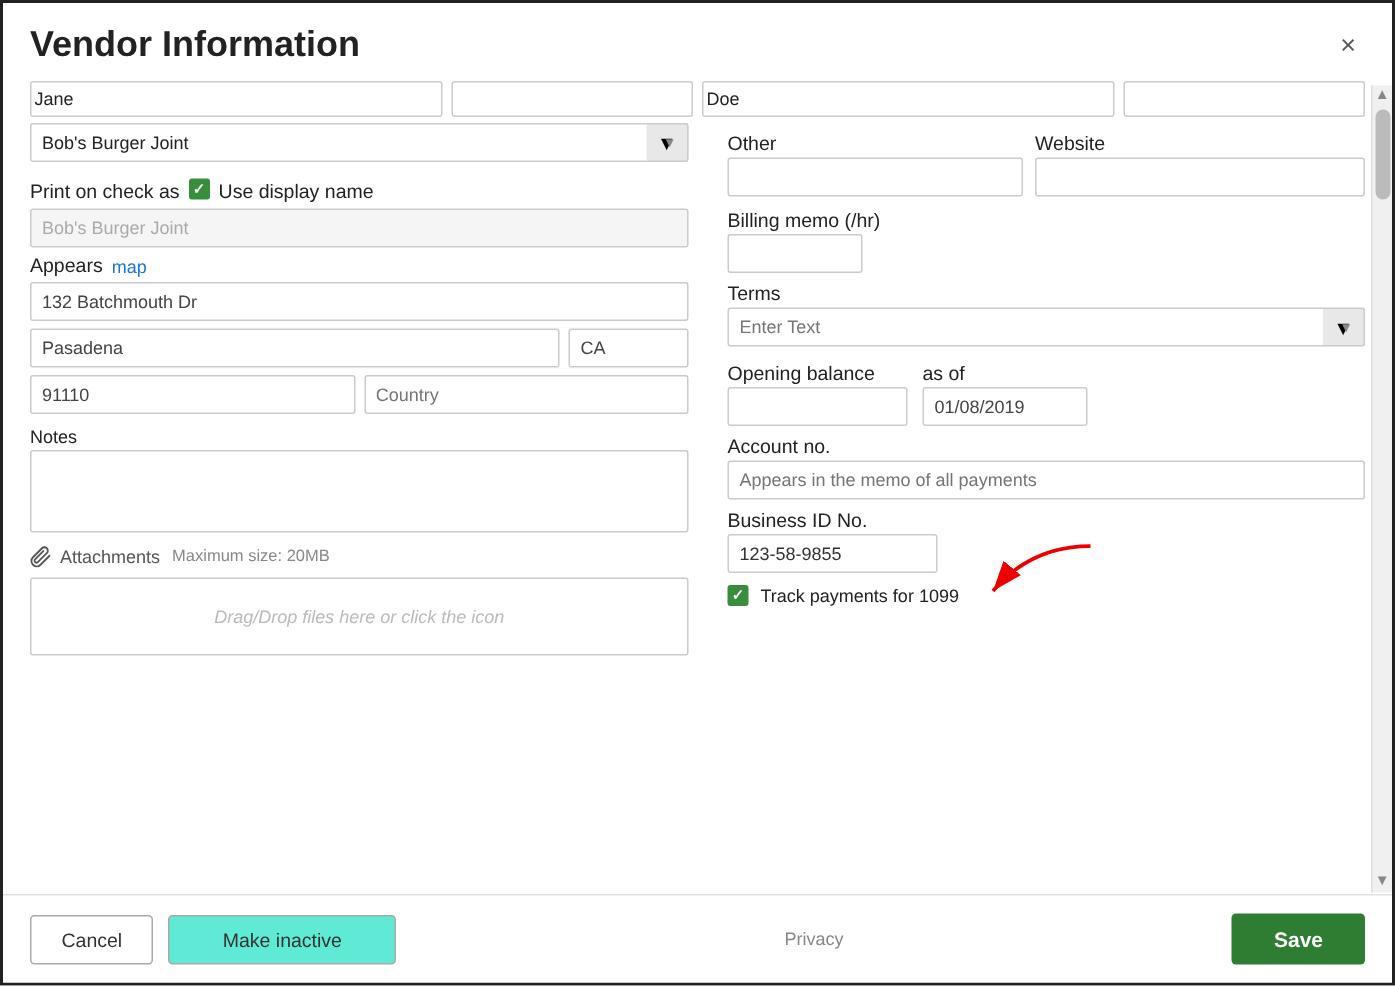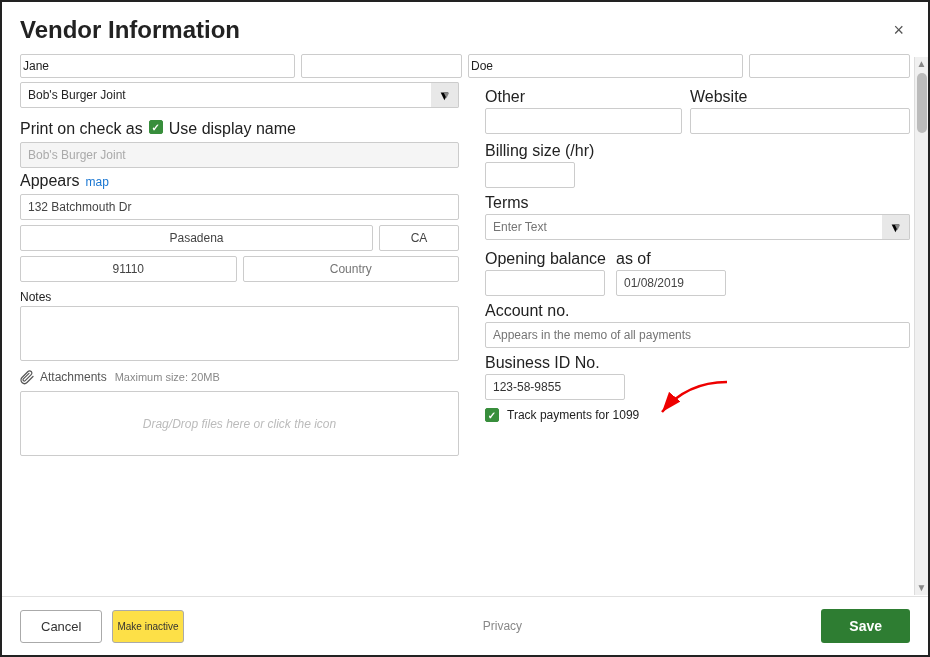--- a/index.html
+++ b/index.html
@@ -98,21 +98,21 @@
     }
     .label-required {
       color: #e00;
       font-weight: bold;
       font-size: 12px;
       margin-bottom: 2px;
       margin-top: 4px;
     }
     .label-required span { color: #222; font-weight: normal; }
     .label {
-      font-size: 16px;
+      font-size: 13px;
       color: #222;
       margin-bottom: 2px;
       margin-top: 6px;
     }
     .input-field {
       width: 100%;
       border: 1px solid #ccc;
       padding: 5px 7px;
       font-size: 12px;
       color: #444;
@@ -202,21 +202,20 @@
       text-decoration: none;
       font-size: 12px;
       cursor: pointer;
     }
     .two-col-row {
       display: flex;
       gap: 6px;
     }
     .two-col-row .input-field {
       flex: 1;
-      text-align: center;
     }
     .two-col-row .input-field.short { flex: 0 0 80px; }
     .notes-label { margin-top: 8px; font-size: 12px; color: #222; }
     .notes-textarea {
       width: 100%;
       height: 55px;
       border: 1px solid #ccc;
       padding: 5px 7px;
       font-size: 12px;
       color: #444;
@@ -238,21 +237,21 @@
       font-size: 12px;
       color: #555;
     }
     .max-size-text {
       font-size: 11px;
       color: #888;
     }
     .drop-zone {
       border: 1px solid #ccc;
       border-radius: 2px;
-      height: 65px;
+      height: 52px;
       display: flex;
       align-items: center;
       justify-content: center;
       color: #bbb;
       font-size: 12px;
       font-style: italic;
       margin-top: 2px;
     }
     .opening-balance-row {
       display: flex;
@@ -300,23 +299,23 @@
       border: 1px solid #aaa;
       background: #fff;
       padding: 8px 20px;
       font-size: 13px;
       cursor: pointer;
       border-radius: 3px;
       color: #333;
     }
     .btn-inactive {
       border: 1px solid #aaa;
-      background: #fde047;
-      padding: 8px 4px;
-      font-size: 10px;
+      background: #5eead4;
+      padding: 8px 35px;
+      font-size: 13px;
       cursor: pointer;
       border-radius: 3px;
       color: #333;
     }
     .footer-center {
       flex: 1;
       text-align: center;
       font-size: 12px;
       color: #888;
     }
@@ -419,21 +418,21 @@
         <div>
           <div class="label">Other</div>
           <input class="input-field" type="text" value="" style="">
         </div>
         <div>
           <div class="label">Website</div>
           <input class="input-field" type="text" value="" style="width: 220px;">
         </div>
       </div>
 
-      <div class="label">Billing size (/hr)</div>
+      <div class="label">Billing memo (/hr)</div>
       <input class="input-field" type="text" value="" style="width: 90px;">
 
       <div class="label">Terms</div>
       <div class="select-wrapper">
         <input class="select-dropdown" type="text" placeholder="Enter Text" style="padding-right: 34px; color: rgb(170, 170, 170);">
         <div class="dropdown-arrow-btn">
           <span>▼</span>
         </div>
       </div>
 

